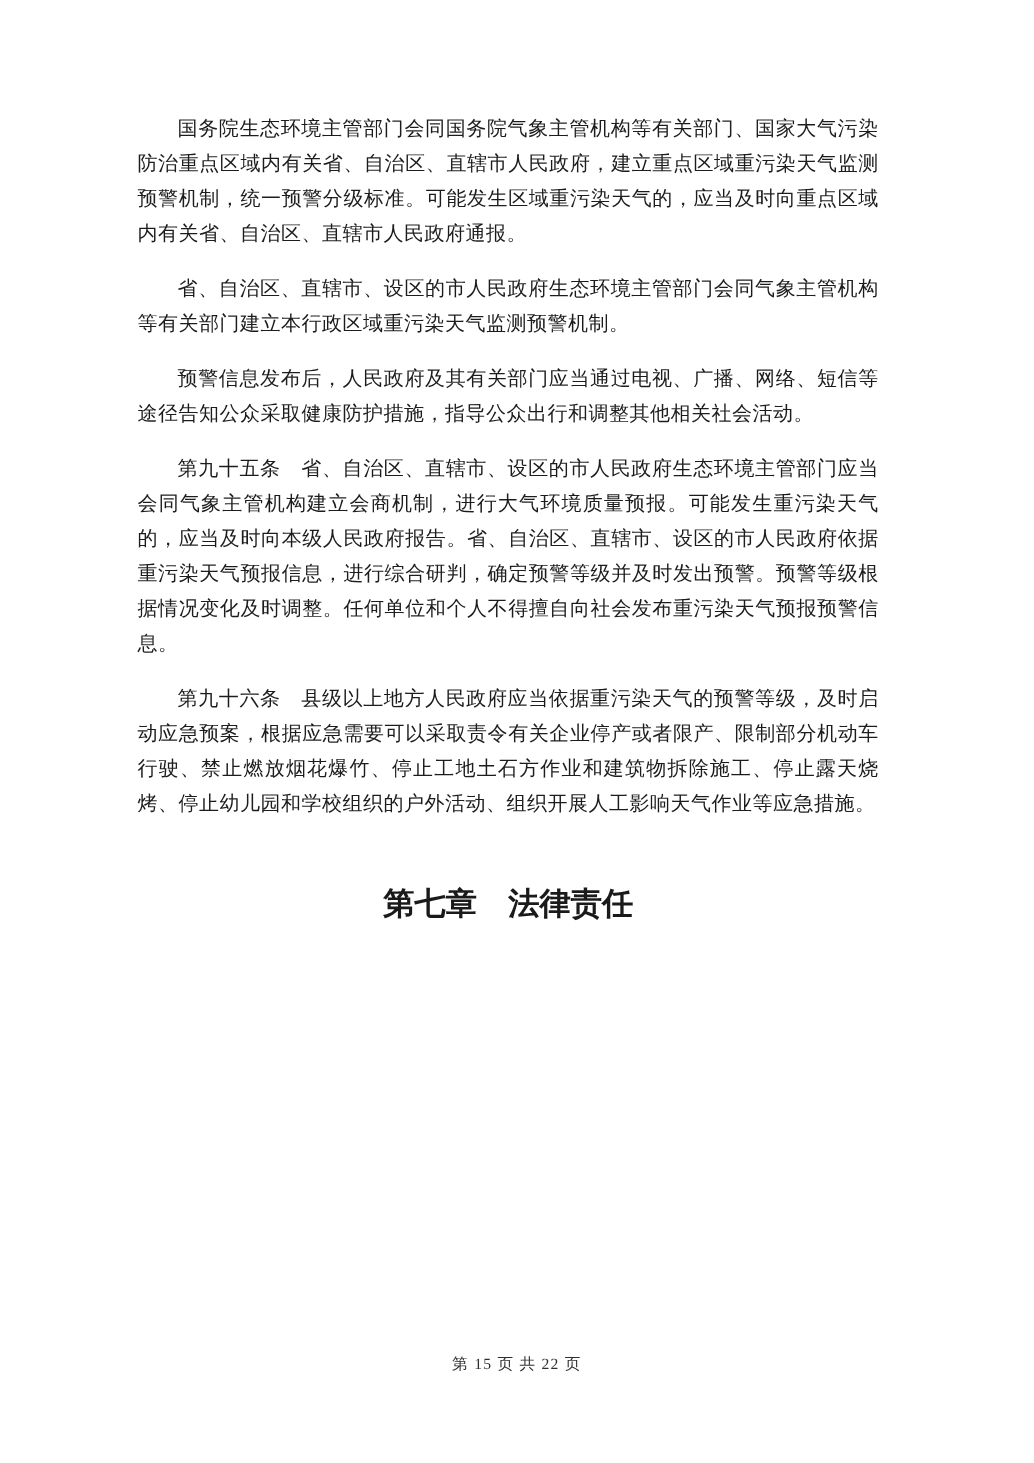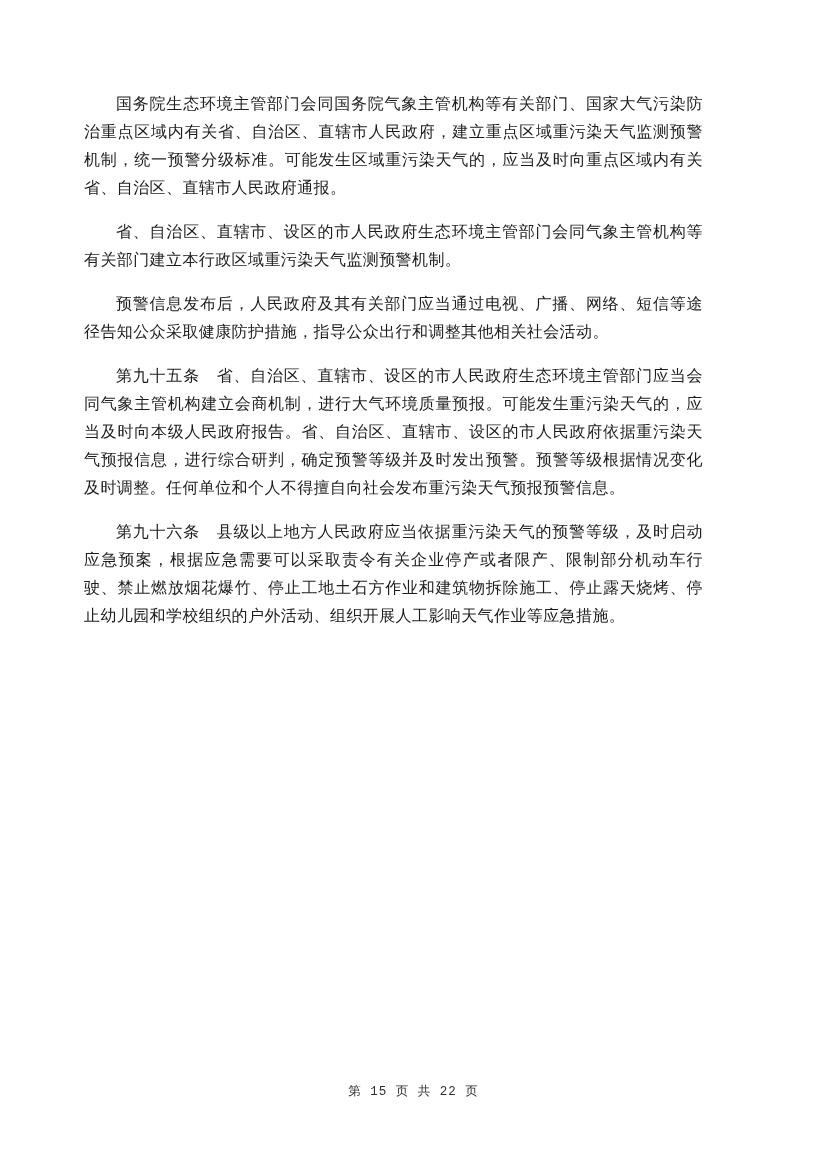--- a/index.html
+++ b/index.html
@@ -7,21 +7,21 @@
     padding: 0;
     background: #ffffff;
   }
   .page {
     position: relative;
     width: 827px;
     height: 1170px;
     margin: 0 auto;
     background: #ffffff;
     box-sizing: border-box;
-    padding: 90px 124px 0 84px;
+    padding: 90px 124px 0 110px;
     font-family: "Liberation Serif", "DejaVu Serif", serif;
     color: #1c1c1c;
     overflow: hidden;
   }
   .body-text {
     width: 100%;
   }
   .para {
     margin: 0 0 16px 0;
     font-size: 16px;
@@ -39,34 +39,35 @@
     font-size: 25px;
     line-height: 34px;
     color: #1a1a1a;
   }
   .footer {
     position: absolute;
     left: 0;
     right: 0;
     bottom: 70px;
     text-align: center;
-    font-family: Liberation Mono, monospace;
+    font-family: Liberation Serif, serif;
     font-size: 12.5px;
     color: #2e2e2e;
     letter-spacing: 1px;
     margin-top: 24px;
   }
 </style>
 </head>
 <body>
 
 <div class="page">
   <div class="body-text">
     <p class="para">国务院生态环境主管部门会同国务院气象主管机构等有关部门、国家大气污染防治重点区域内有关省、自治区、直辖市人民政府，建立重点区域重污染天气监测预警机制，统一预警分级标准。可能发生区域重污染天气的，应当及时向重点区域内有关省、自治区、直辖市人民政府通报。</p>
     <p class="para">省、自治区、直辖市、设区的市人民政府生态环境主管部门会同气象主管机构等有关部门建立本行政区域重污染天气监测预警机制。</p>
     <p class="para">预警信息发布后，人民政府及其有关部门应当通过电视、广播、网络、短信等途径告知公众采取健康防护措施，指导公众出行和调整其他相关社会活动。</p>
     <p class="para">第九十五条　省、自治区、直辖市、设区的市人民政府生态环境主管部门应当会同气象主管机构建立会商机制，进行大气环境质量预报。可能发生重污染天气的，应当及时向本级人民政府报告。省、自治区、直辖市、设区的市人民政府依据重污染天气预报信息，进行综合研判，确定预警等级并及时发出预警。预警等级根据情况变化及时调整。任何单位和个人不得擅自向社会发布重污染天气预报预警信息。</p>
     <p class="para">第九十六条　县级以上地方人民政府应当依据重污染天气的预警等级，及时启动应急预案，根据应急需要可以采取责令有关企业停产或者限产、限制部分机动车行驶、禁止燃放烟花爆竹、停止工地土石方作业和建筑物拆除施工、停止露天烧烤、停止幼儿园和学校组织的户外活动、组织开展人工影响天气作业等应急措施。</p>
+    <h2 class="chapter-heading">第七章　法律责任</h2>
   </div>
   <div class="footer">
     <span>第 15 页 共 22 页</span>
   </div>
 </div>
 
 </body></html>

